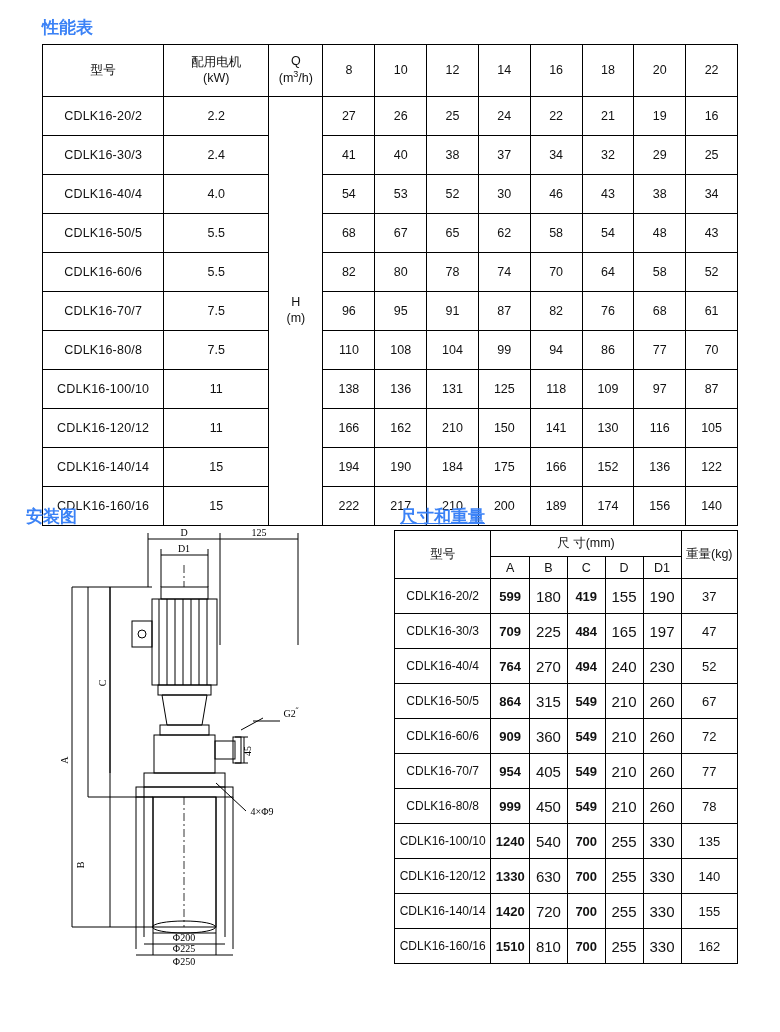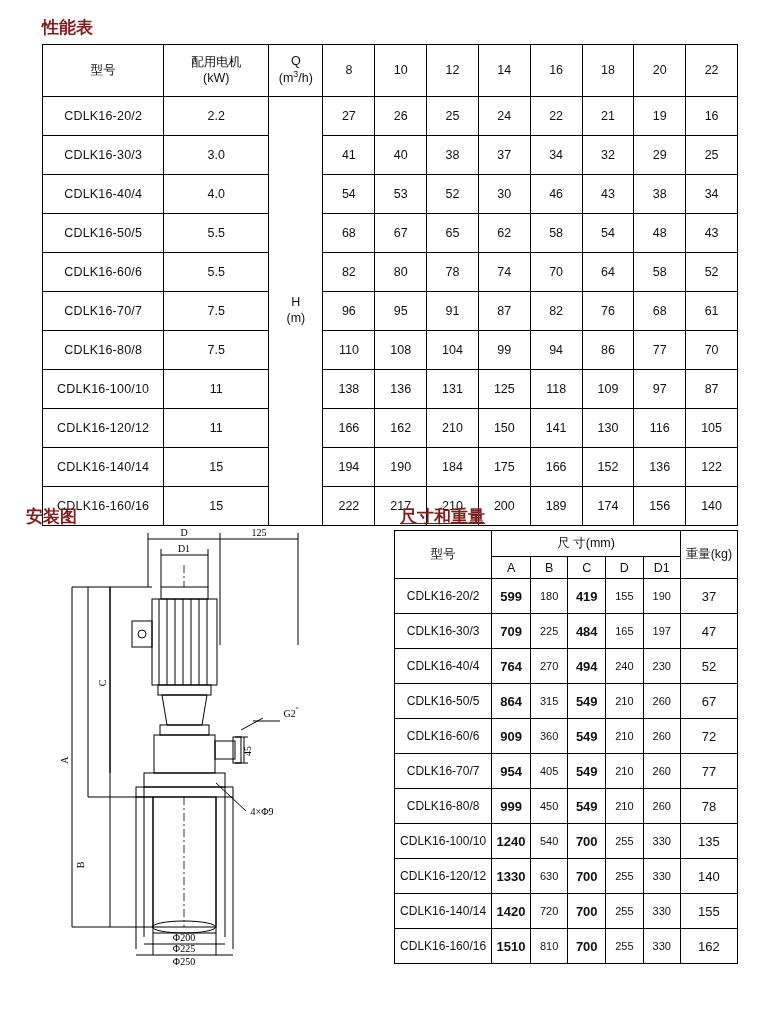--- a/index.html
+++ b/index.html
@@ -9,21 +9,21 @@
     background: #ffffff;
     font-family: "Liberation Serif", serif;
     color: #111;
   }
   .page { position: relative; width: 780px; height: 1032px; padding: 0; }
 
   .section-title {
     font-family: "Liberation Sans", sans-serif;
     font-weight: bold;
     font-size: 17px;
-    color: #7f1d1d;
+    color: #3b82f6;
   }
 
   
   #perf-title { position: absolute; left: 42px; top: 16px; }
 
   table.grid {
     border-collapse: collapse;
     font-family: Liberation Sans, sans-serif;
   }
   table.grid td, table.grid th {
@@ -66,21 +66,21 @@
   
   #dim-title { position: absolute; left: 400px; top: 505px; text-decoration: underline; }
   #dim-table {
     position: absolute;
     left: 394px; top: 530px;
     width: 344px;
   }
   #dim-table td { height: 35px; }
   #dim-table td.model { width: 104px; font-size: 12px; }
   #dim-table td.v { width: 40px; font-weight: bold; font-size: 13px; }
-  #dim-table td.v2 { width: 40px; font-size: 11px; }
+  #dim-table td.v2 { width: 40px; font-size: 15px; }
   #dim-table td.w  { width: 62px; font-size: 13px; }
   #dim-table tr.head td { height: 26px; font-size: 12.5px; }
   #dim-table tr.head2 td { height: 22px; font-size: 12.5px; font-weight: normal; }
 </style>
 </head>
 <body>
 
 <div class="page">
 
   <div class="section-title" id="perf-title">性能表</div>
@@ -108,21 +108,21 @@
           <td class="val">26</td>
           <td class="val">25</td>
           <td class="val">24</td>
           <td class="val">22</td>
           <td class="val">21</td>
           <td class="val">19</td>
           <td class="val">16</td>
         </tr>
         <tr>
           <td class="model">CDLK16-30/3</td>
-          <td class="power">3.0</td>
+          <td class="power">2.4</td>
           <td class="val">41</td>
           <td class="val">40</td>
           <td class="val">38</td>
           <td class="val">37</td>
           <td class="val">34</td>
           <td class="val">32</td>
           <td class="val">29</td>
           <td class="val">25</td>
         </tr>
         <tr>

